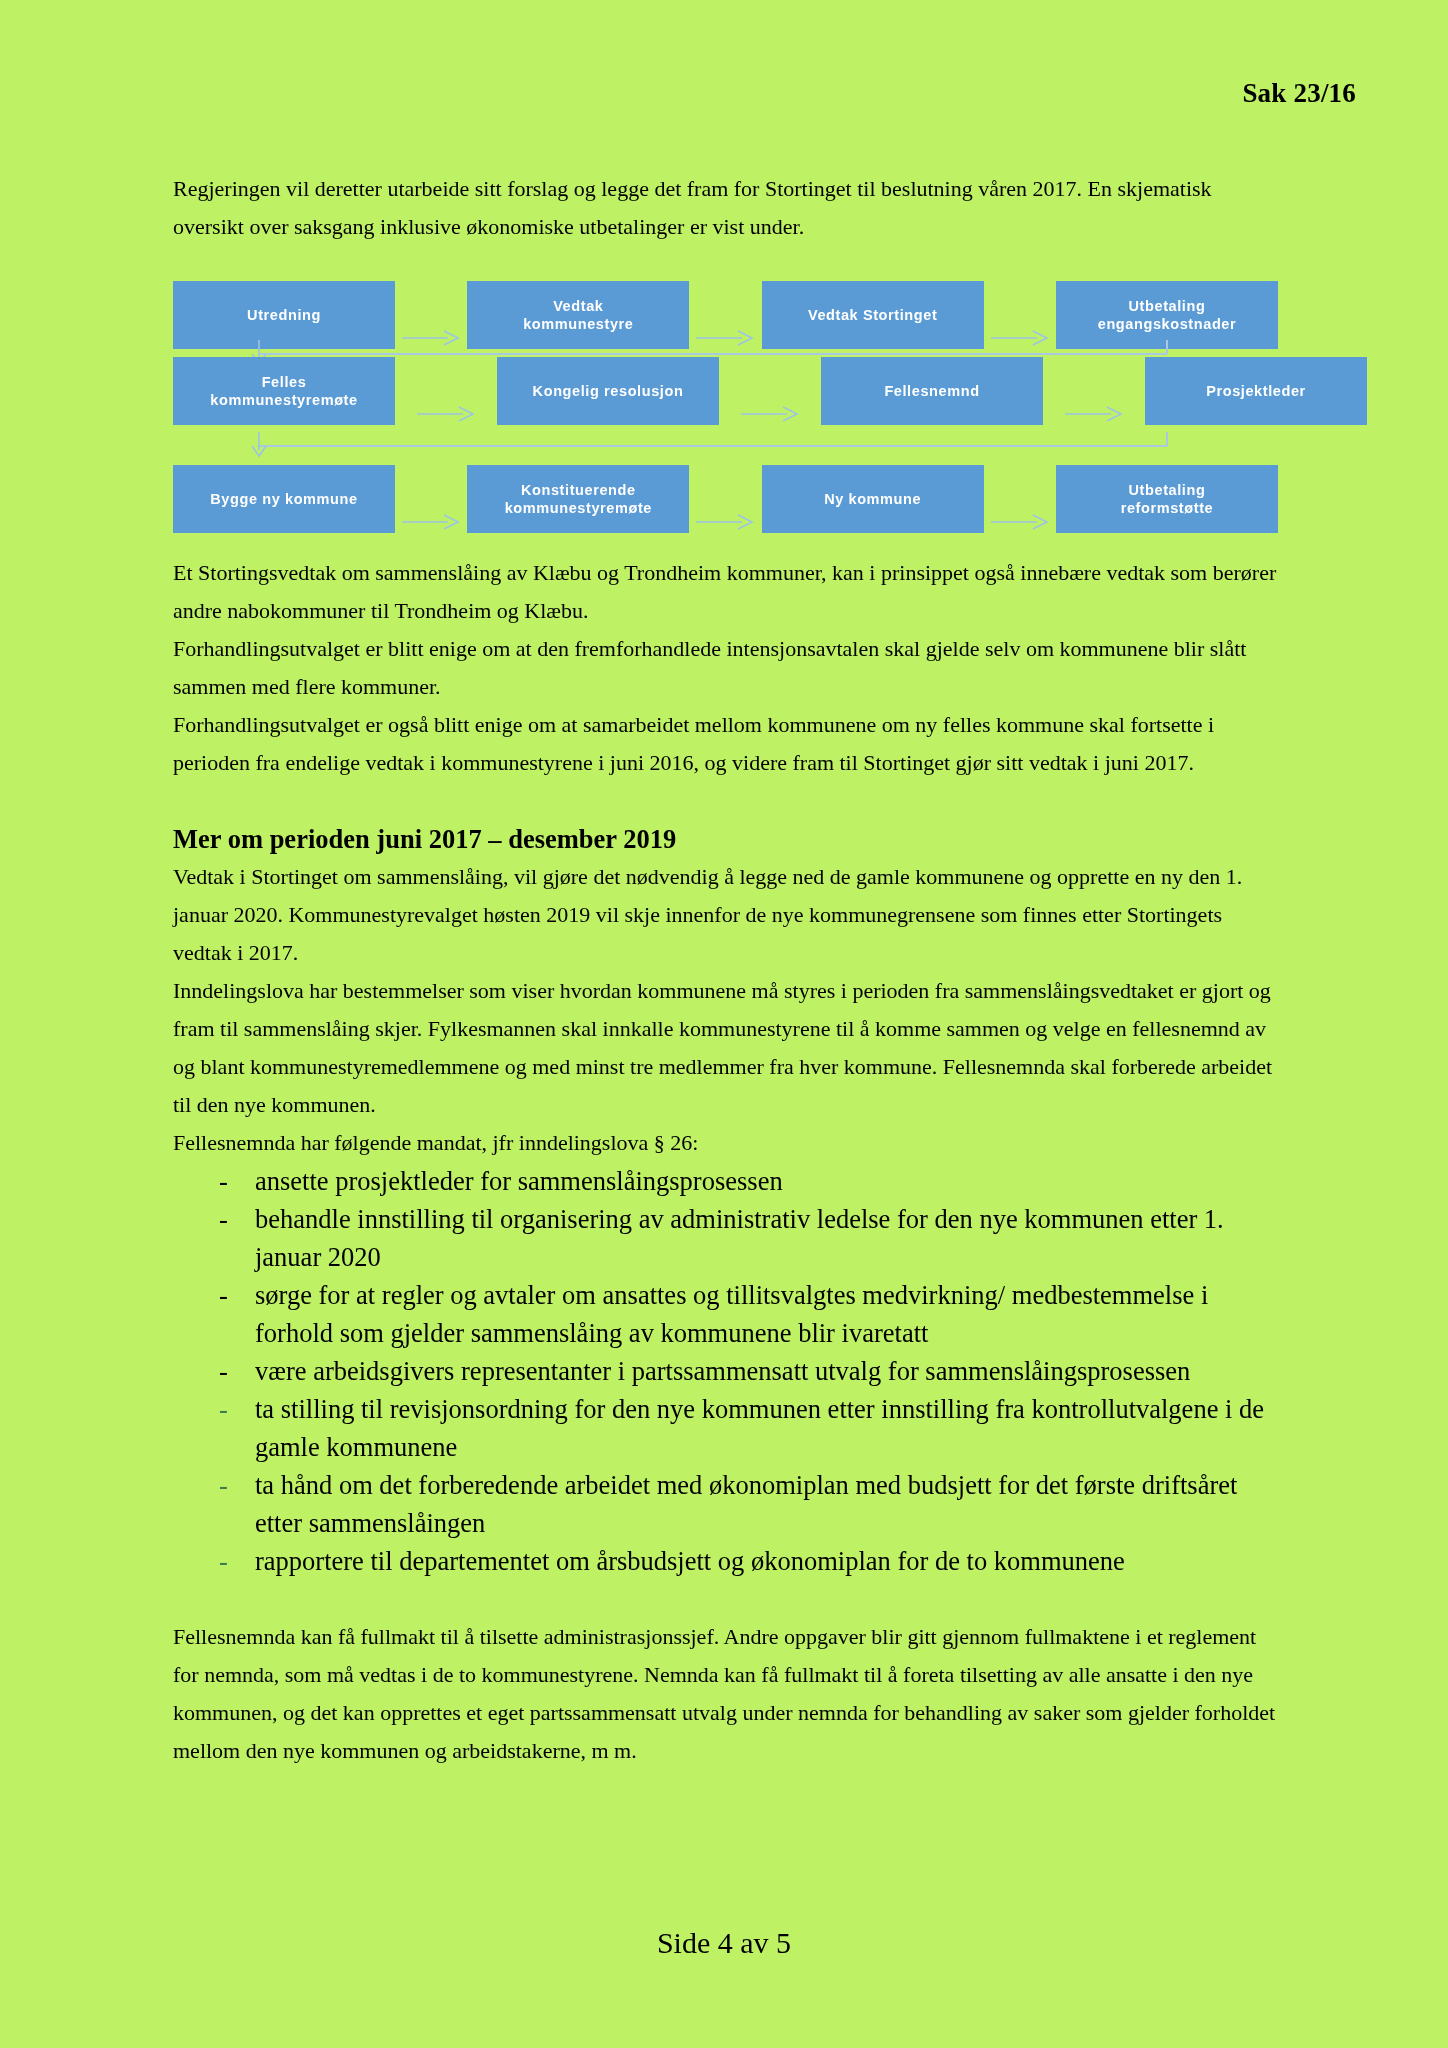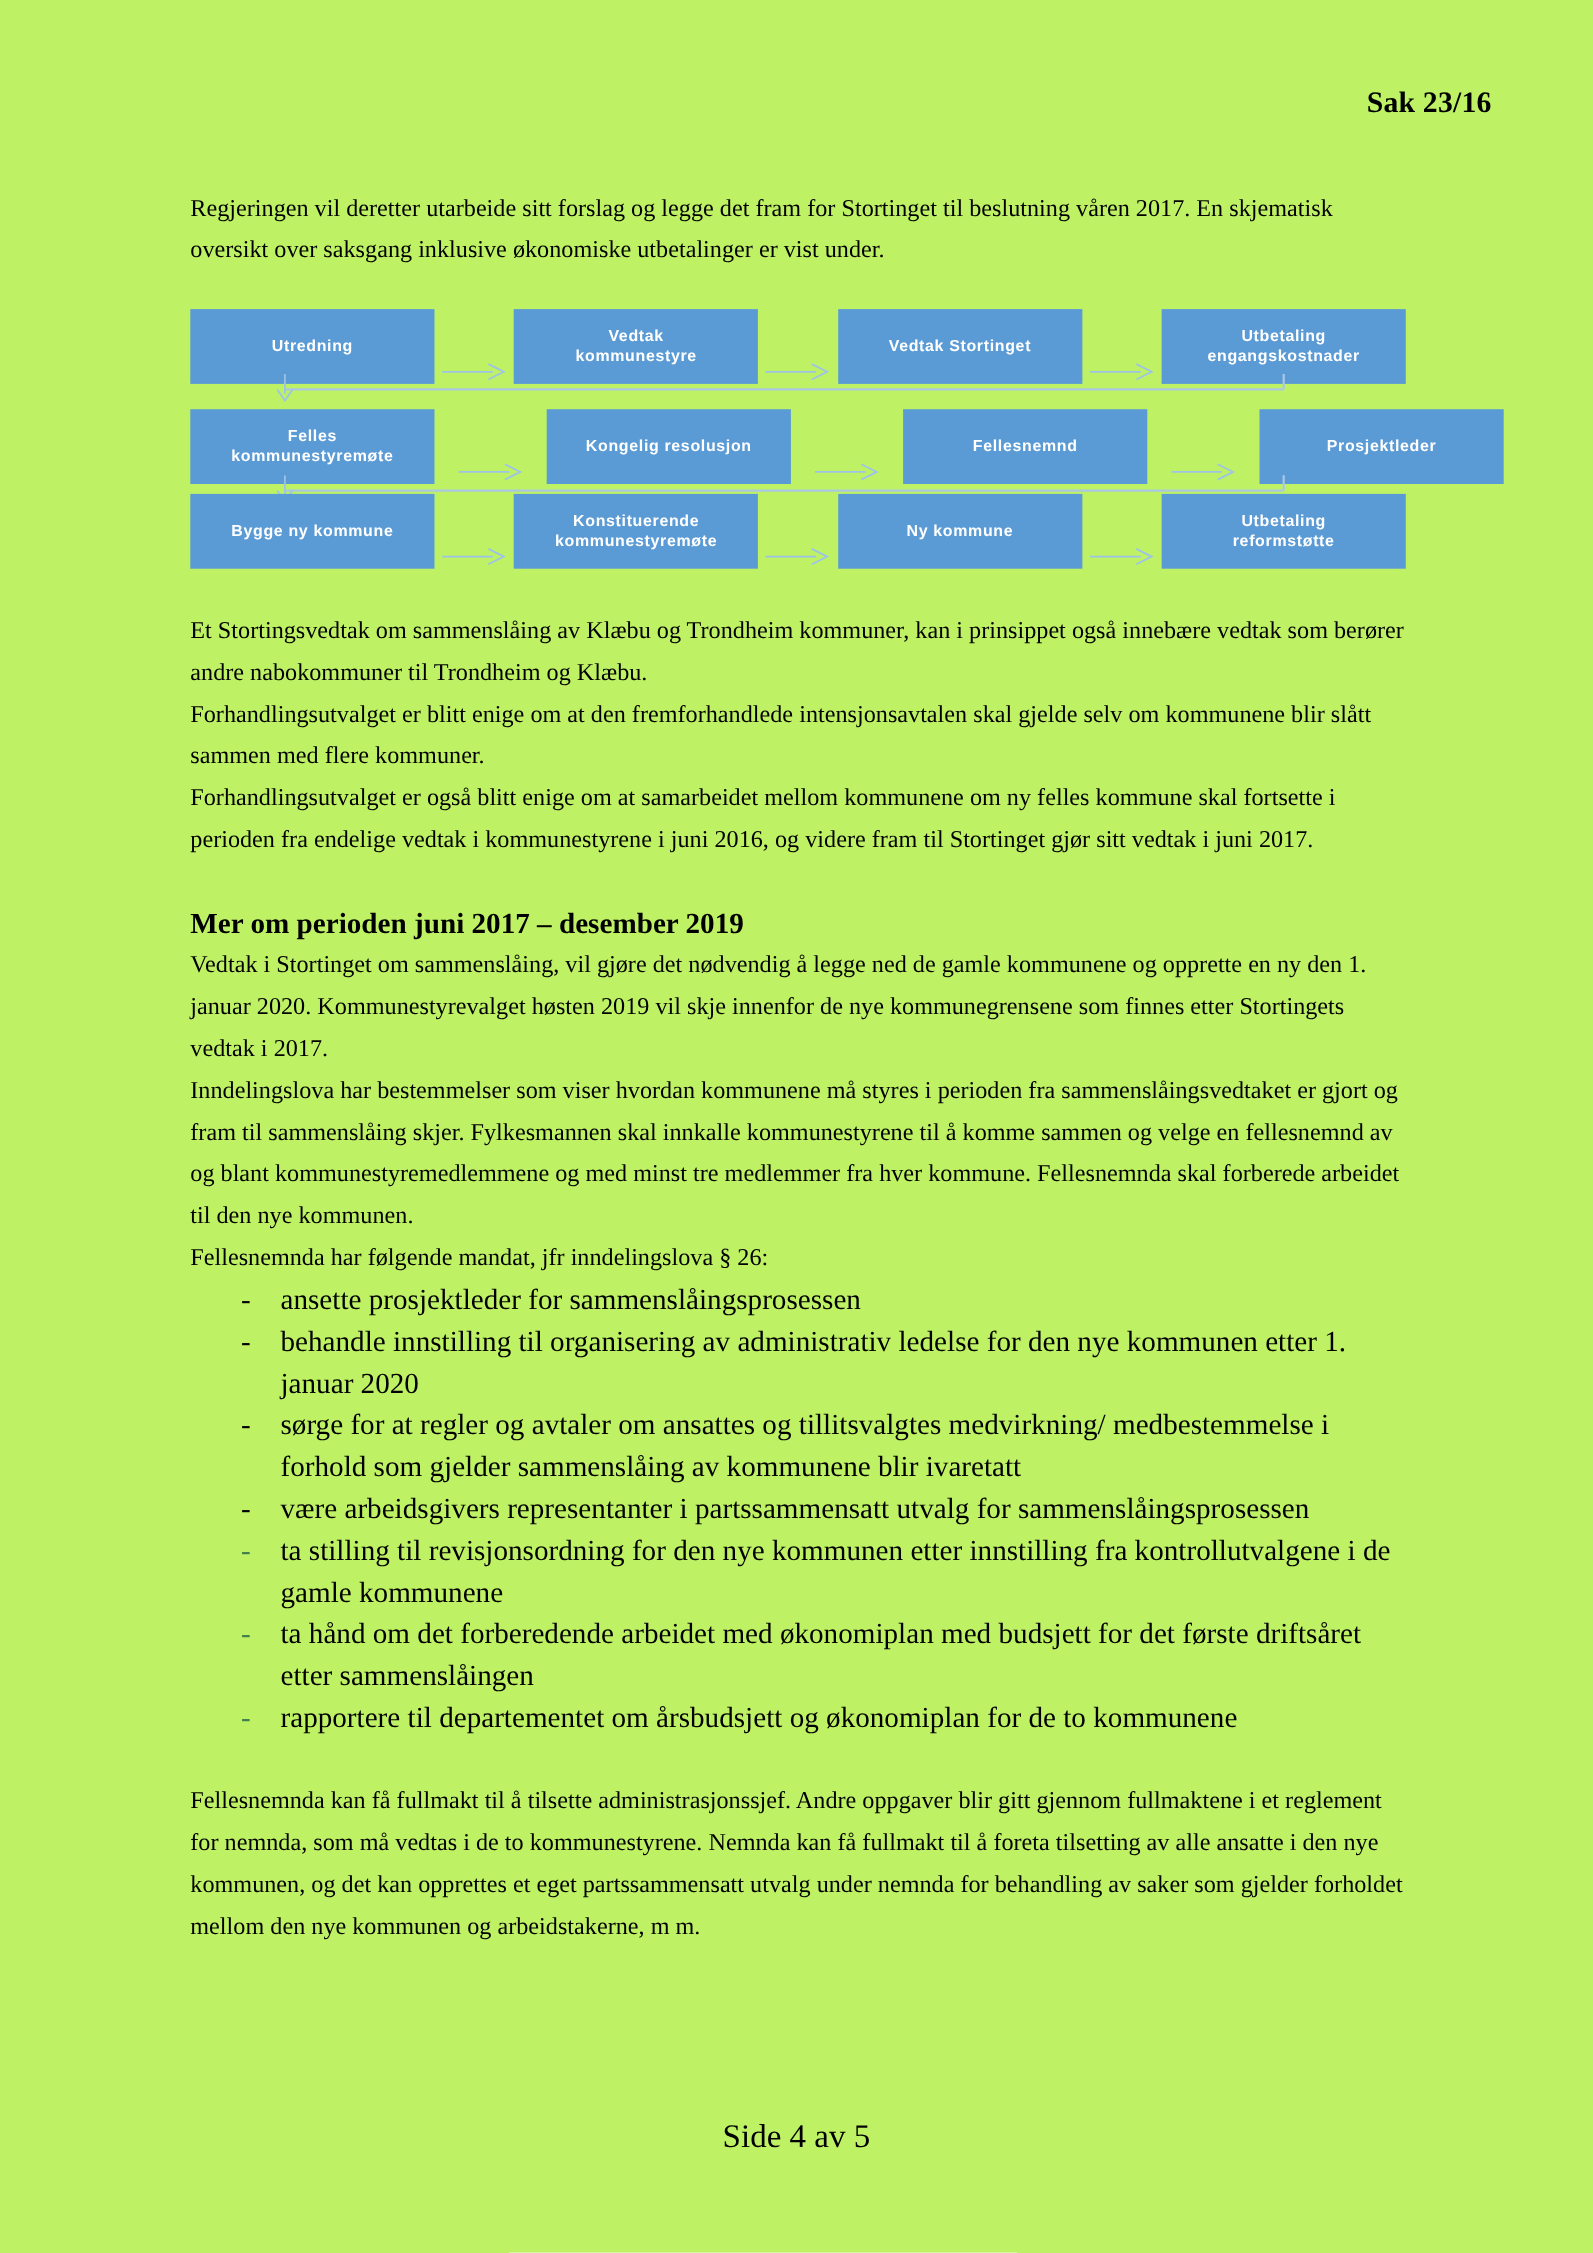--- a/index.html
+++ b/index.html
@@ -62,22 +62,22 @@
   }
   .fc-row {
     position: absolute;
     left: 0;
     width: 1105px;
     height: 77px;
     display: flex;
     align-items: flex-end;
   }
   .fc-row.r1 { top: 10px; }
-  .fc-row.r2 { top: 101px; gap: 20px; }
-  .fc-row.r3 { top: 178px; }
+  .fc-row.r2 { top: 86px; gap: 20px; }
+  .fc-row.r3 { top: 194px; }
   .fc-box {
     background: #5B9BD5;
     color: #ffffff;
     height: 68px;
     width: 222px;
     flex: 0 0 222px;
     display: flex;
     align-items: center;
     justify-content: center;
     text-align: center;

